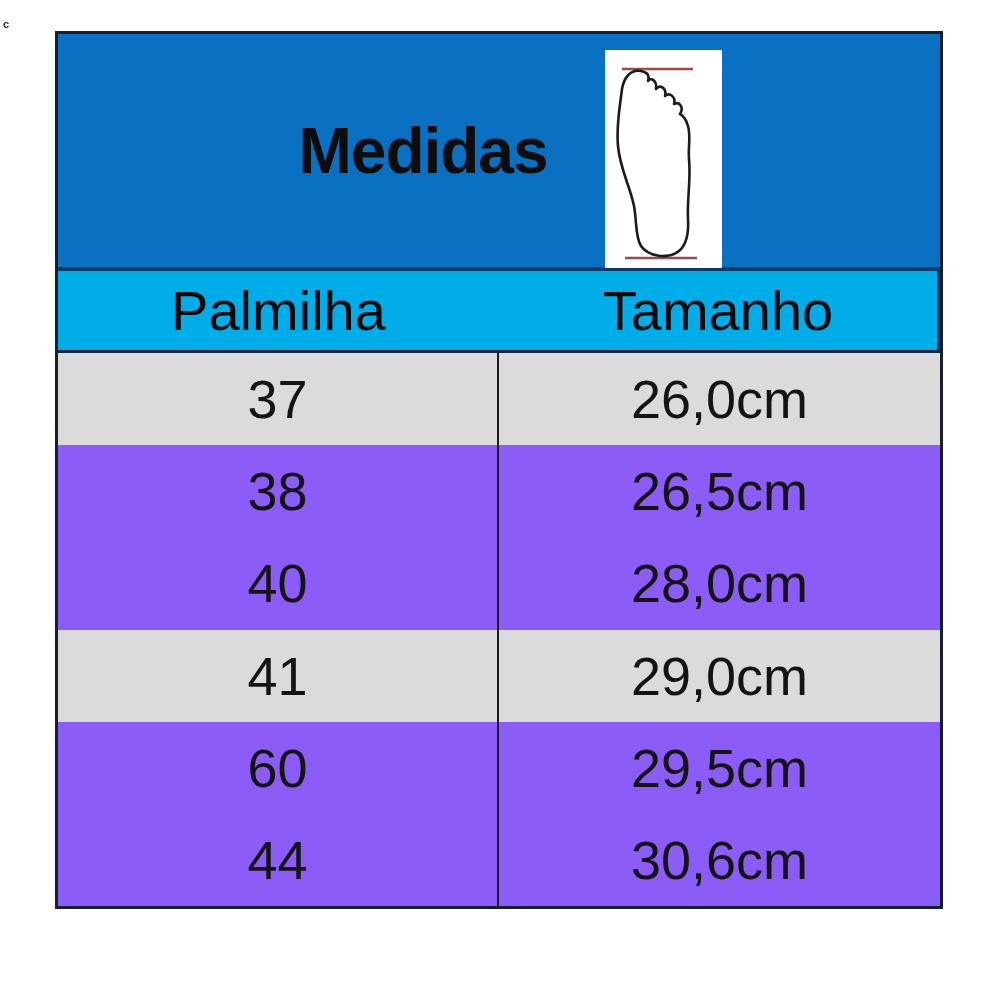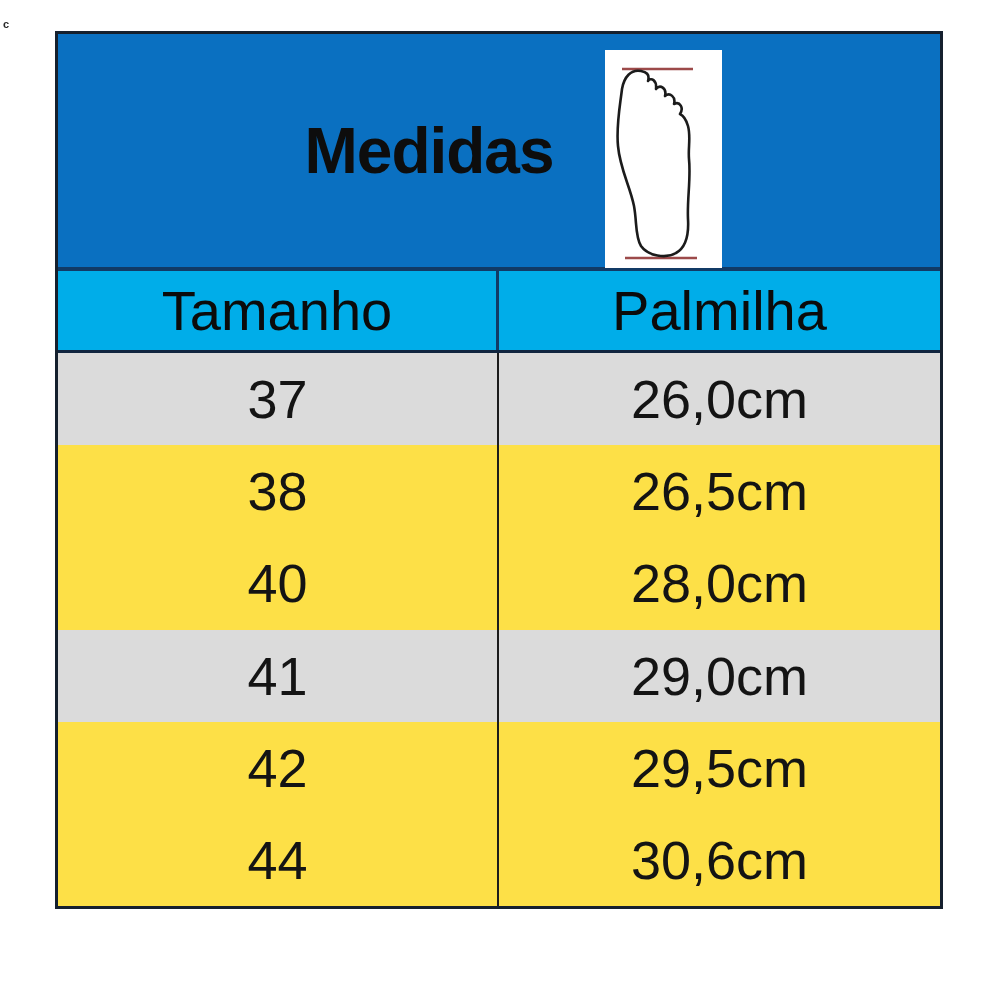--- a/index.html
+++ b/index.html
@@ -32,21 +32,21 @@
   
   .banner {
     position: relative;
     height: 237px;
     flex: 0 0 auto;
     background: #0a70c1;
     border-bottom: 4px solid #113a66;
   }
   .banner-title {
     position: absolute;
-    left: 106px; top: 50%;
+    left: 100px; top: 50%;
     width: 530px;
     transform: translateY(-50%);
     text-align: center;
     font-size: 64px;
     font-weight: 700;
     color: #0d0d0d;
     letter-spacing: -1px;
   }
   .foot-box {
     position: absolute;
@@ -71,21 +71,21 @@
     font-size: 56px;
     color: #0b0b0b;
   }
   .col-header .c1 { width: 441px; border-right: 3px solid #113a66; }
   .col-header .c2 { flex: 1; }
 
   
   .rows { flex: 1; display: flex; flex-direction: column; }
   .row { flex: 1; display: flex; }
   .row.gray  { background: #dbdbdb; }
-  .row.white { background: #fde047; justify-content: space-between; }
+  .row.white { background: #8b5cf6; justify-content: space-between; }
   .row .cell {
     display: flex;
     align-items: center;
     justify-content: center;
     font-size: 54px;
     color: #141414;
   }
   .row .c1 { width: 441px; border-right: 2px solid #1c1c1c; }
   .row .c2 { flex: 1; }
 </style>
@@ -118,43 +118,43 @@
              C 79 58, 75 51, 69 54
              C 71 47, 65 42, 60 46
              C 62 38, 55 34, 51 39
              C 52 30, 46 27, 43 31
              C 45 24, 41 22, 36 21 Z" fill="none" stroke="#1b1b1b" stroke-width="2.6" stroke-linejoin="round"></path>
       </svg>
     </div>
   </div>
 
   <div class="col-header">
+    <div class="cell c2">Palmilha</div>
     <div class="cell c1">Tamanho</div>
-    <div class="cell c2">Palmilha</div>
   </div>
 
   <div class="rows">
     <div class="row gray">
       <div class="cell c1">37</div>
       <div class="cell c2">26,0cm</div>
     </div>
     <div class="row white">
       <div class="cell c1">38</div>
       <div class="cell c2">26,5cm</div>
     </div>
     <div class="row white">
       <div class="cell c1">40</div>
       <div class="cell c2">28,0cm</div>
     </div>
     <div class="row gray">
       <div class="cell c1">41</div>
       <div class="cell c2">29,0cm</div>
     </div>
     <div class="row white">
-      <div class="cell c1">42</div>
+      <div class="cell c1">60</div>
       <div class="cell c2">29,5cm</div>
     </div>
     <div class="row white">
       <div class="cell c1">44</div>
       <div class="cell c2">30,6cm</div>
     </div>
   </div>
 
 </div>
 

